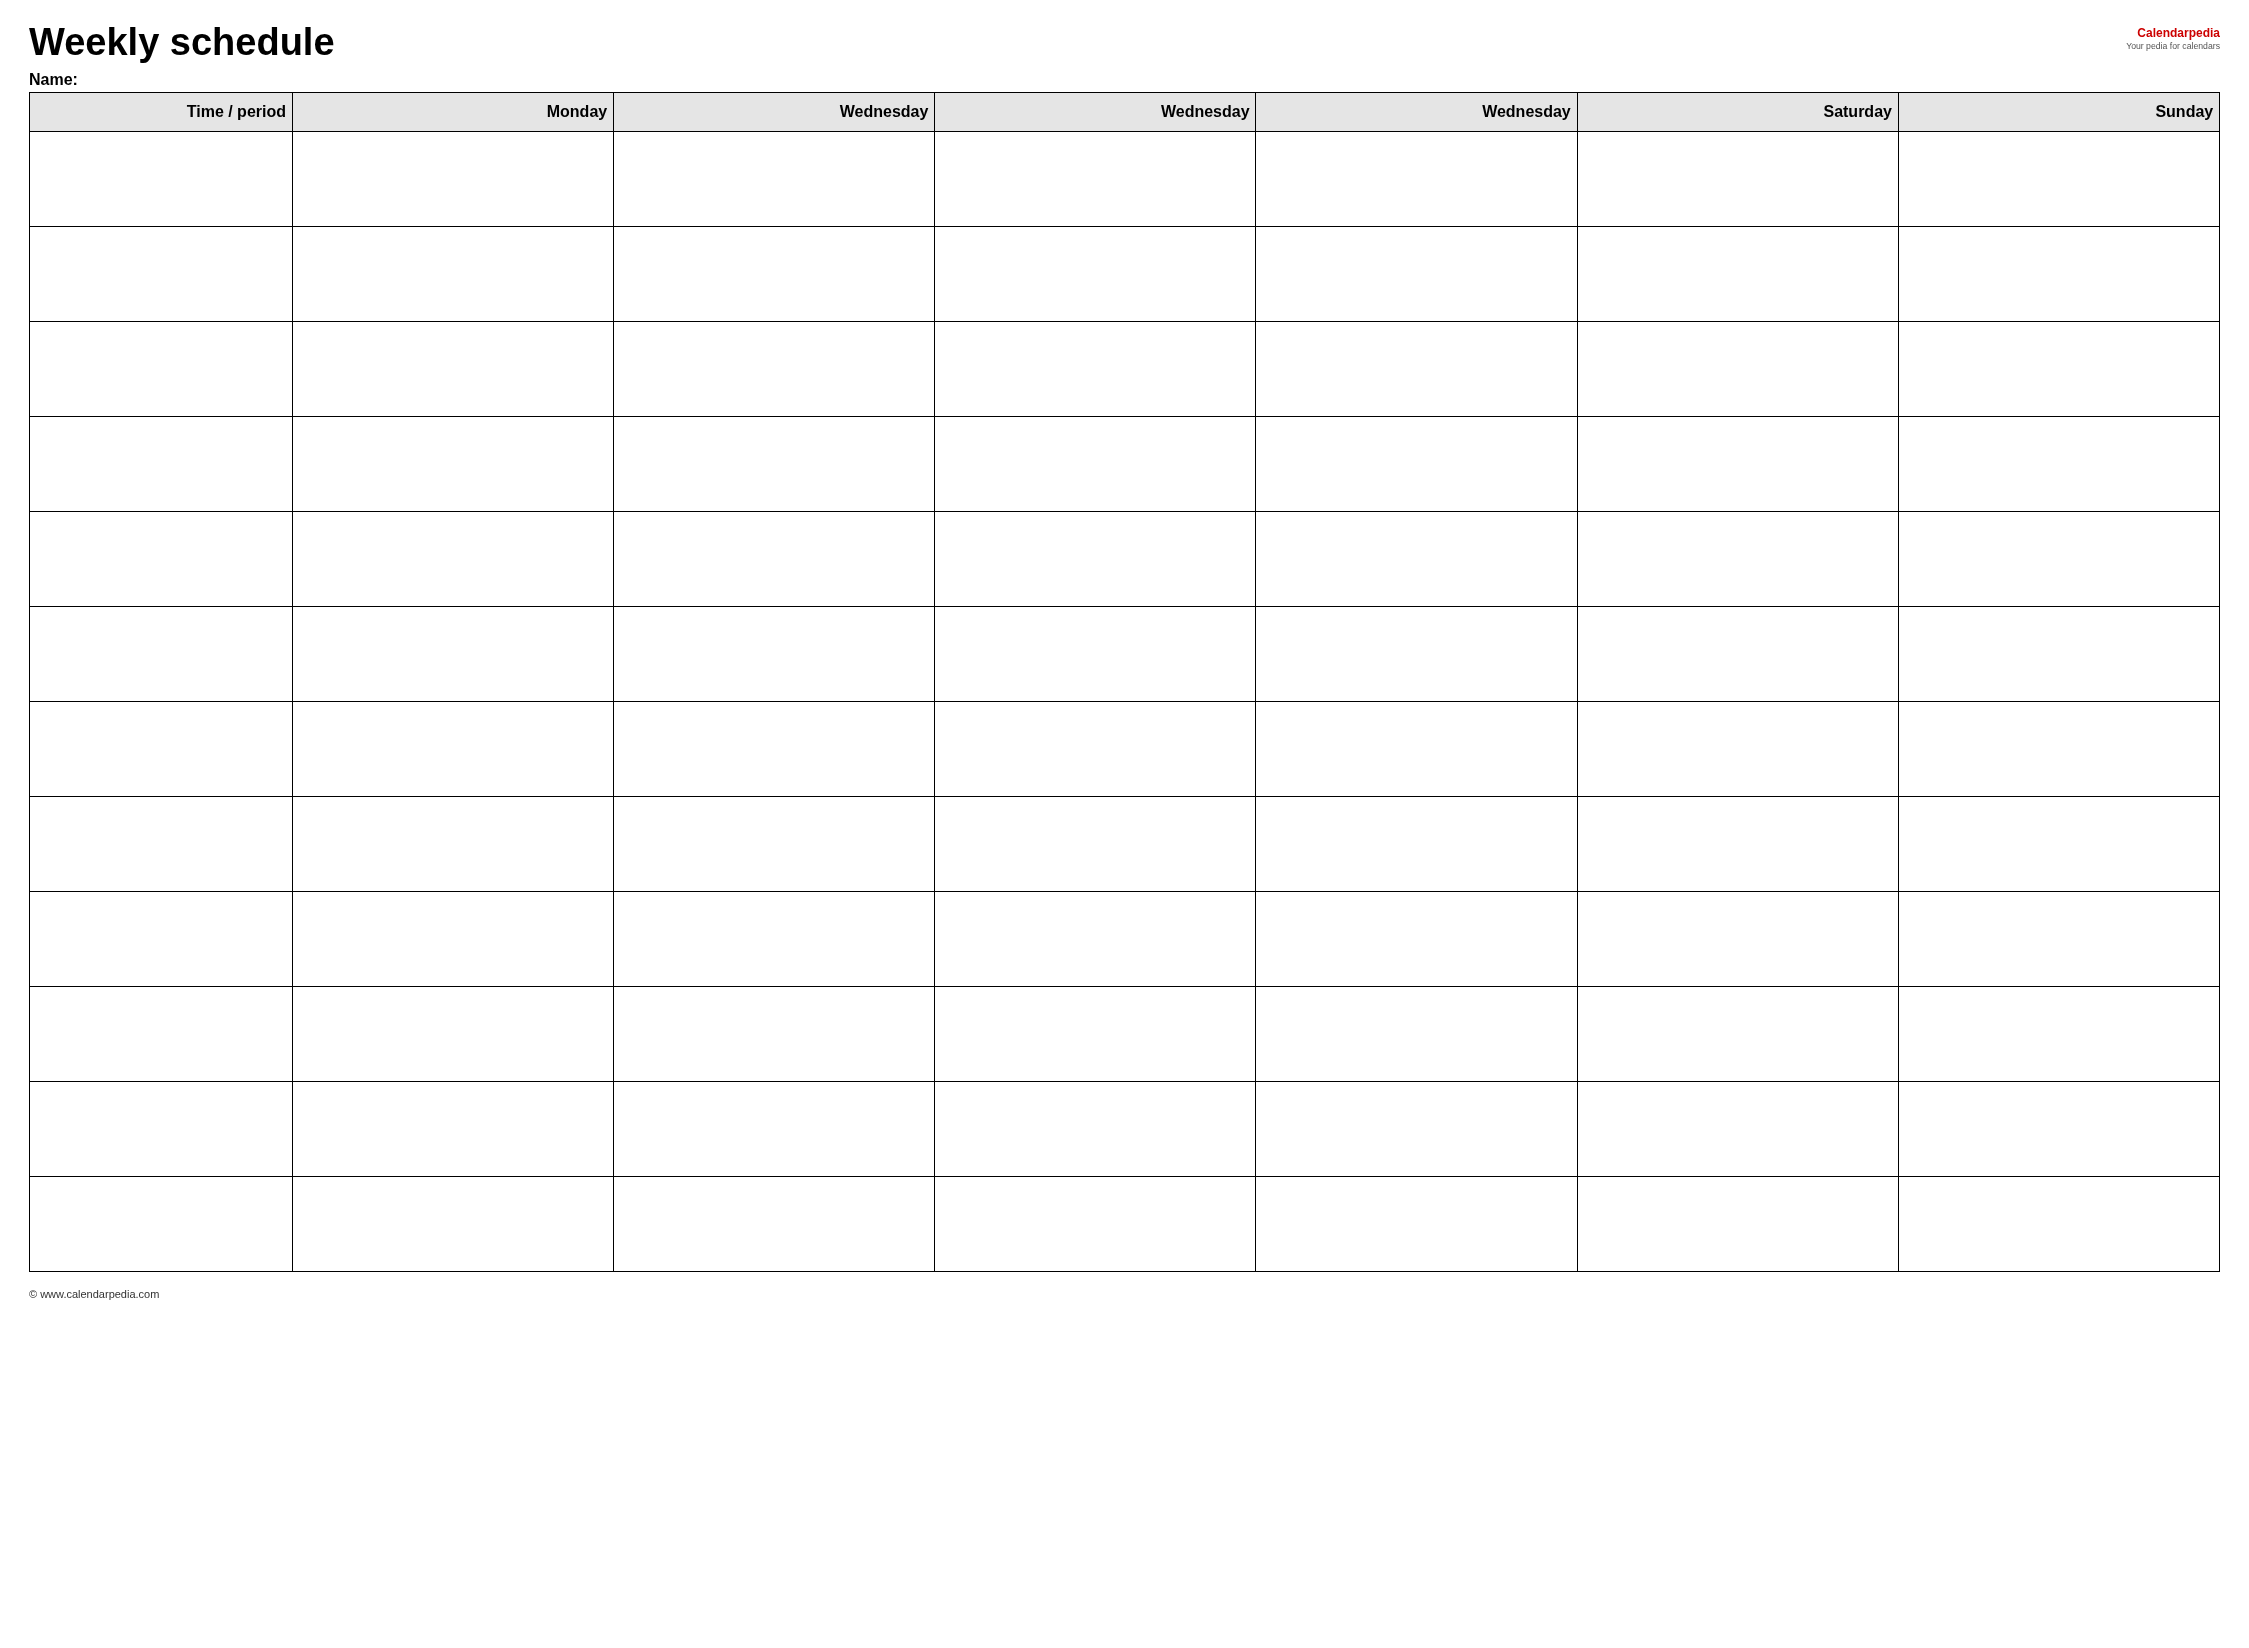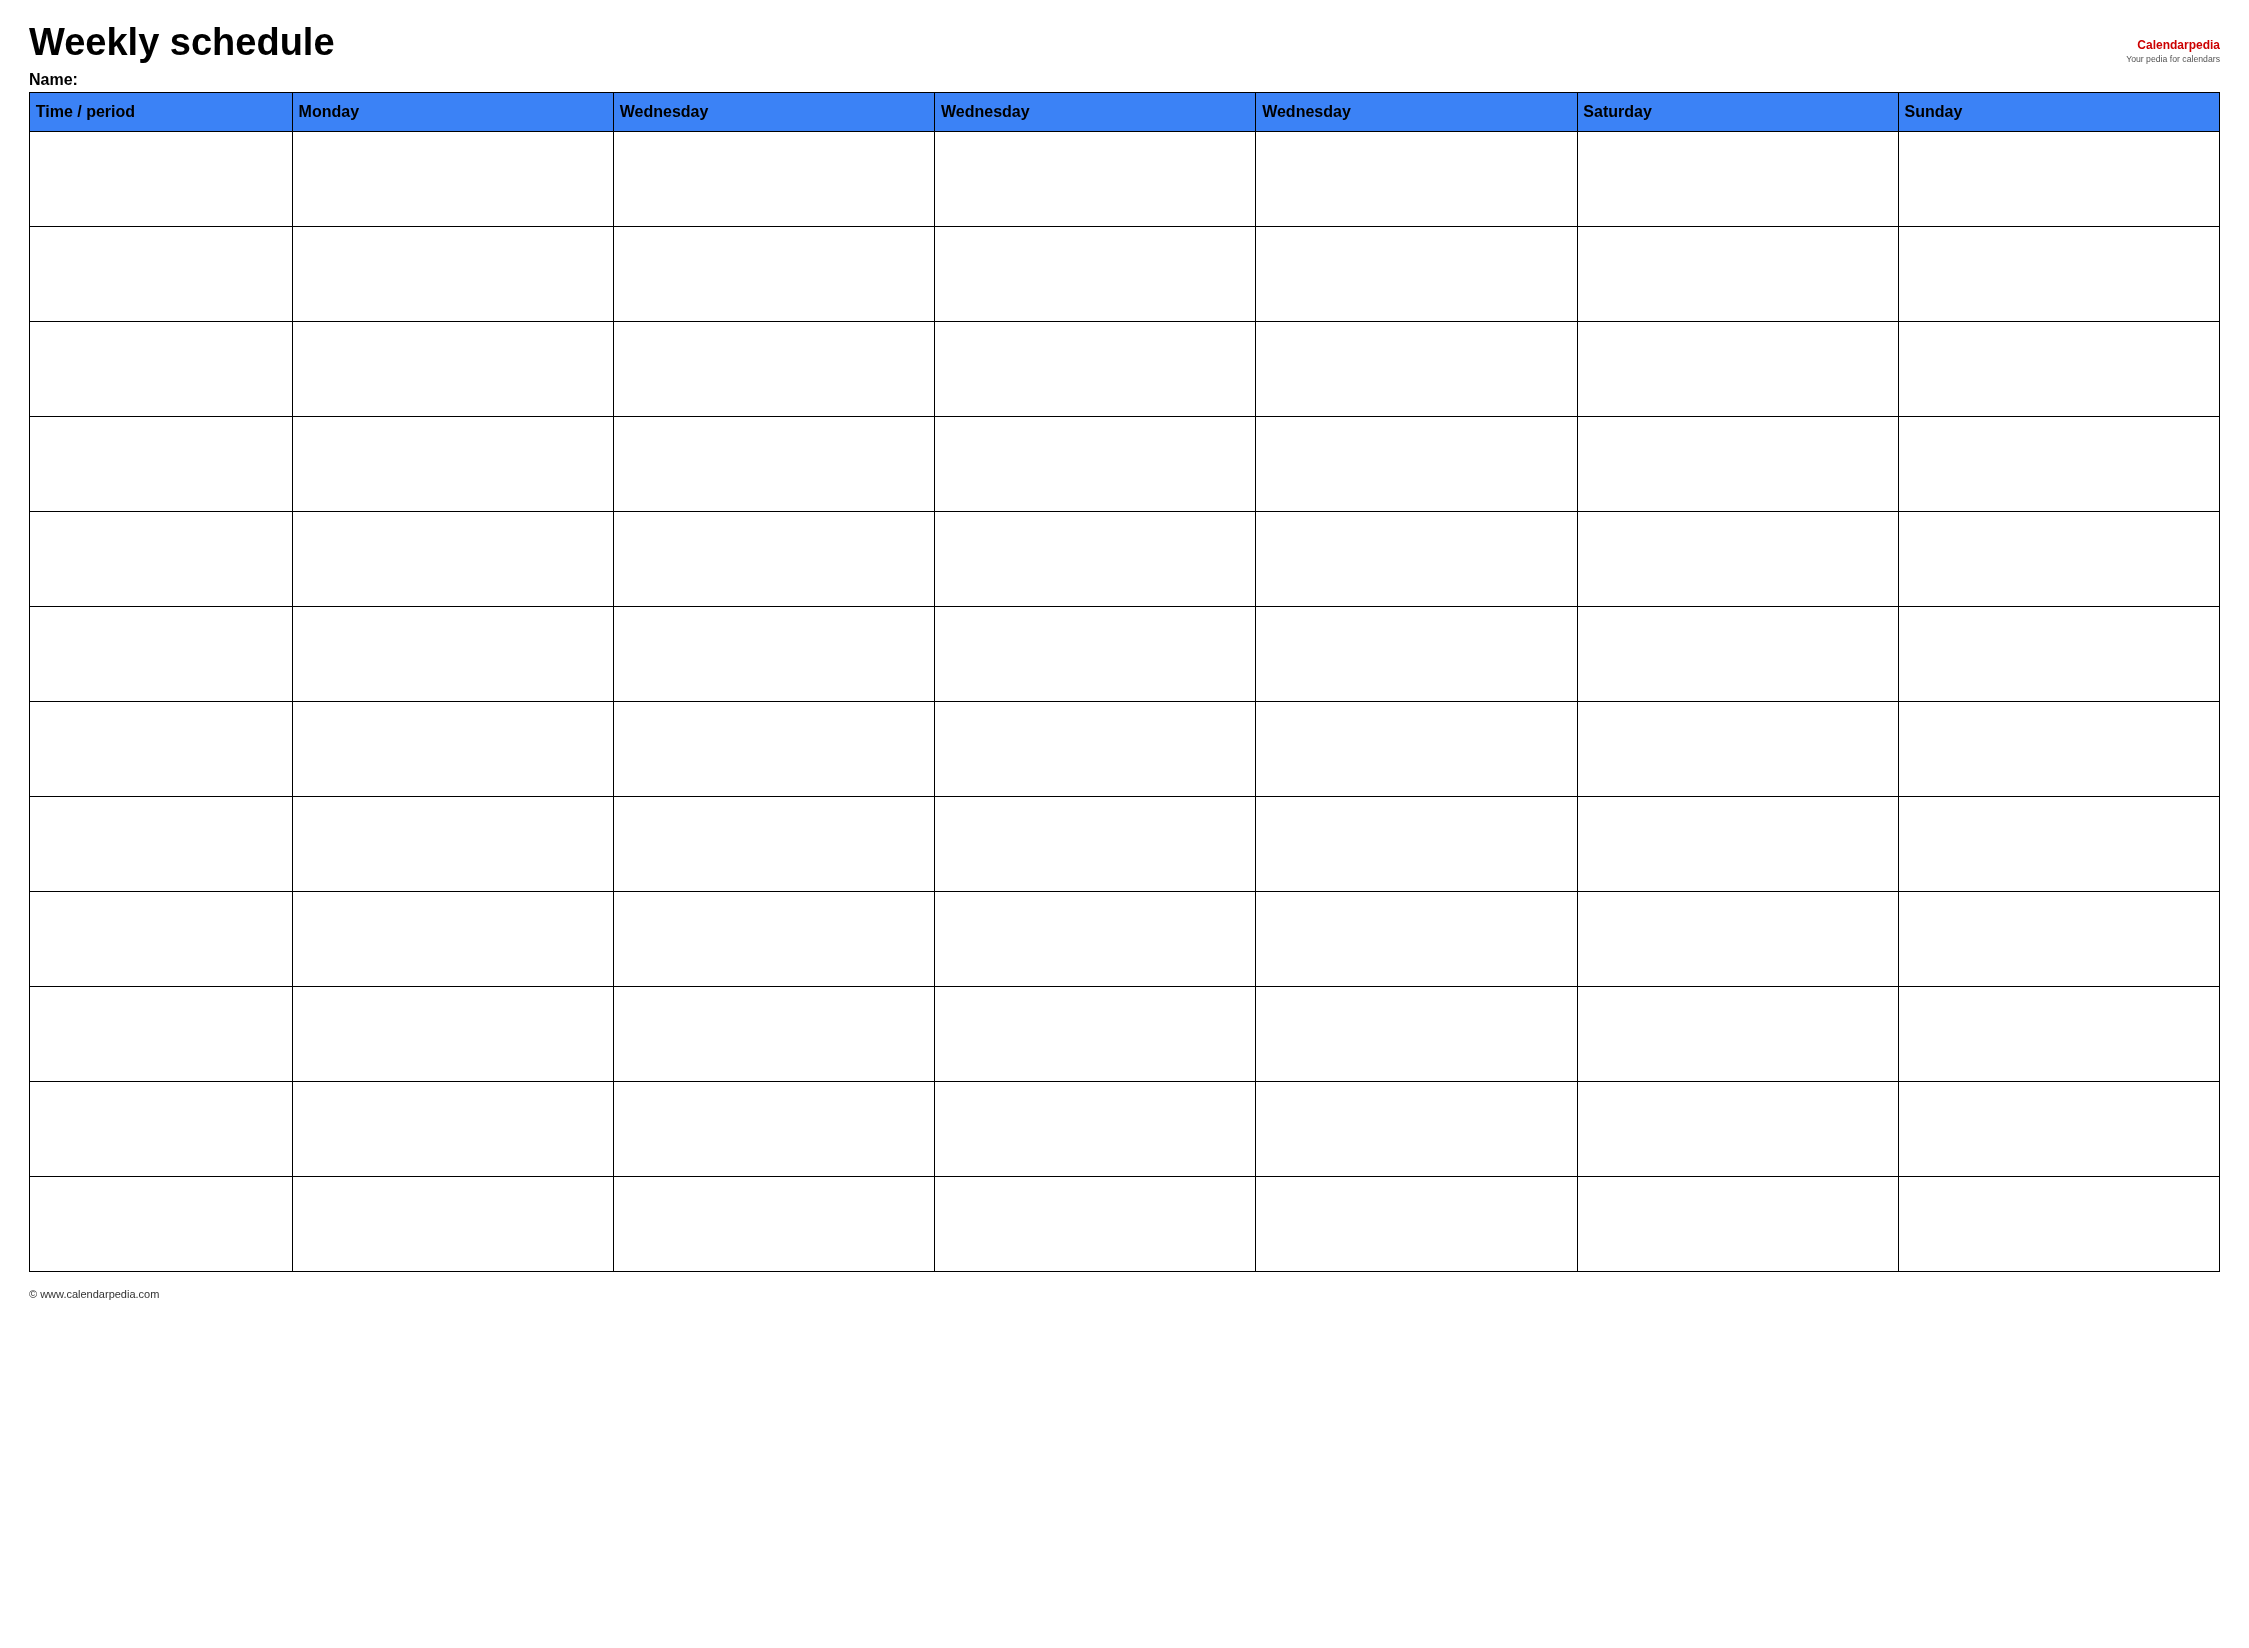--- a/index.html
+++ b/index.html
@@ -12,21 +12,21 @@
       background: #ffffff;
       font-family: Arial, Helvetica, sans-serif;
       padding: 22px 29px 14.6px 29px;
       width: 100%;
       min-height: 100vh;
     }
 
     .header {
       display: flex;
       justify-content: space-between;
-      align-items: flex-end;
+      align-items: flex-start;
       margin-bottom: 7.3px;
     }
 
     .title {
       font-size: 38px;
       font-weight: bold;
       color: #000000;
       line-height: 1.1;
     }
 
@@ -62,24 +62,24 @@
 
     .schedule-table {
       width: 100%;
       border-collapse: collapse;
       border: 1.5px solid #000000;
     }
 
     .schedule-table th {
       border: 1.5px solid #000000;
       padding: 10.2px 5.8px;
-      text-align: left;
+      text-align: right;
       font-size: 16px;
       font-weight: bold;
-      background-color: #3b82f6;
+      background-color: #e5e5e5;
       color: #000000;
     }
 
     .schedule-table th.time-header {
       width: 12%;
     }
 
     .schedule-table th.day-header {
       width: calc(88% / 6);
     }

